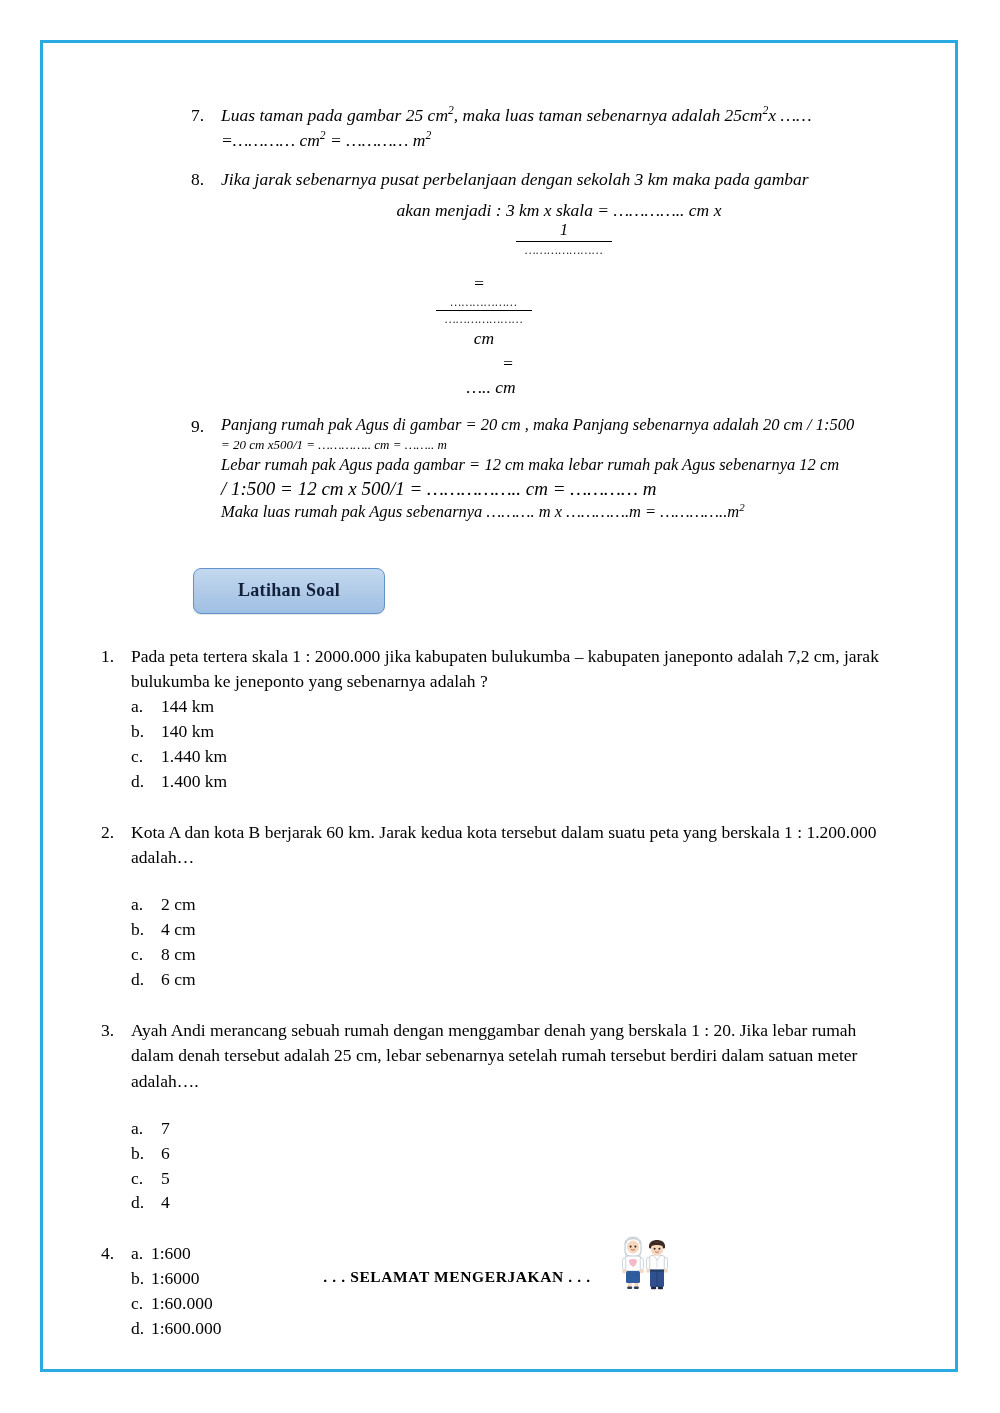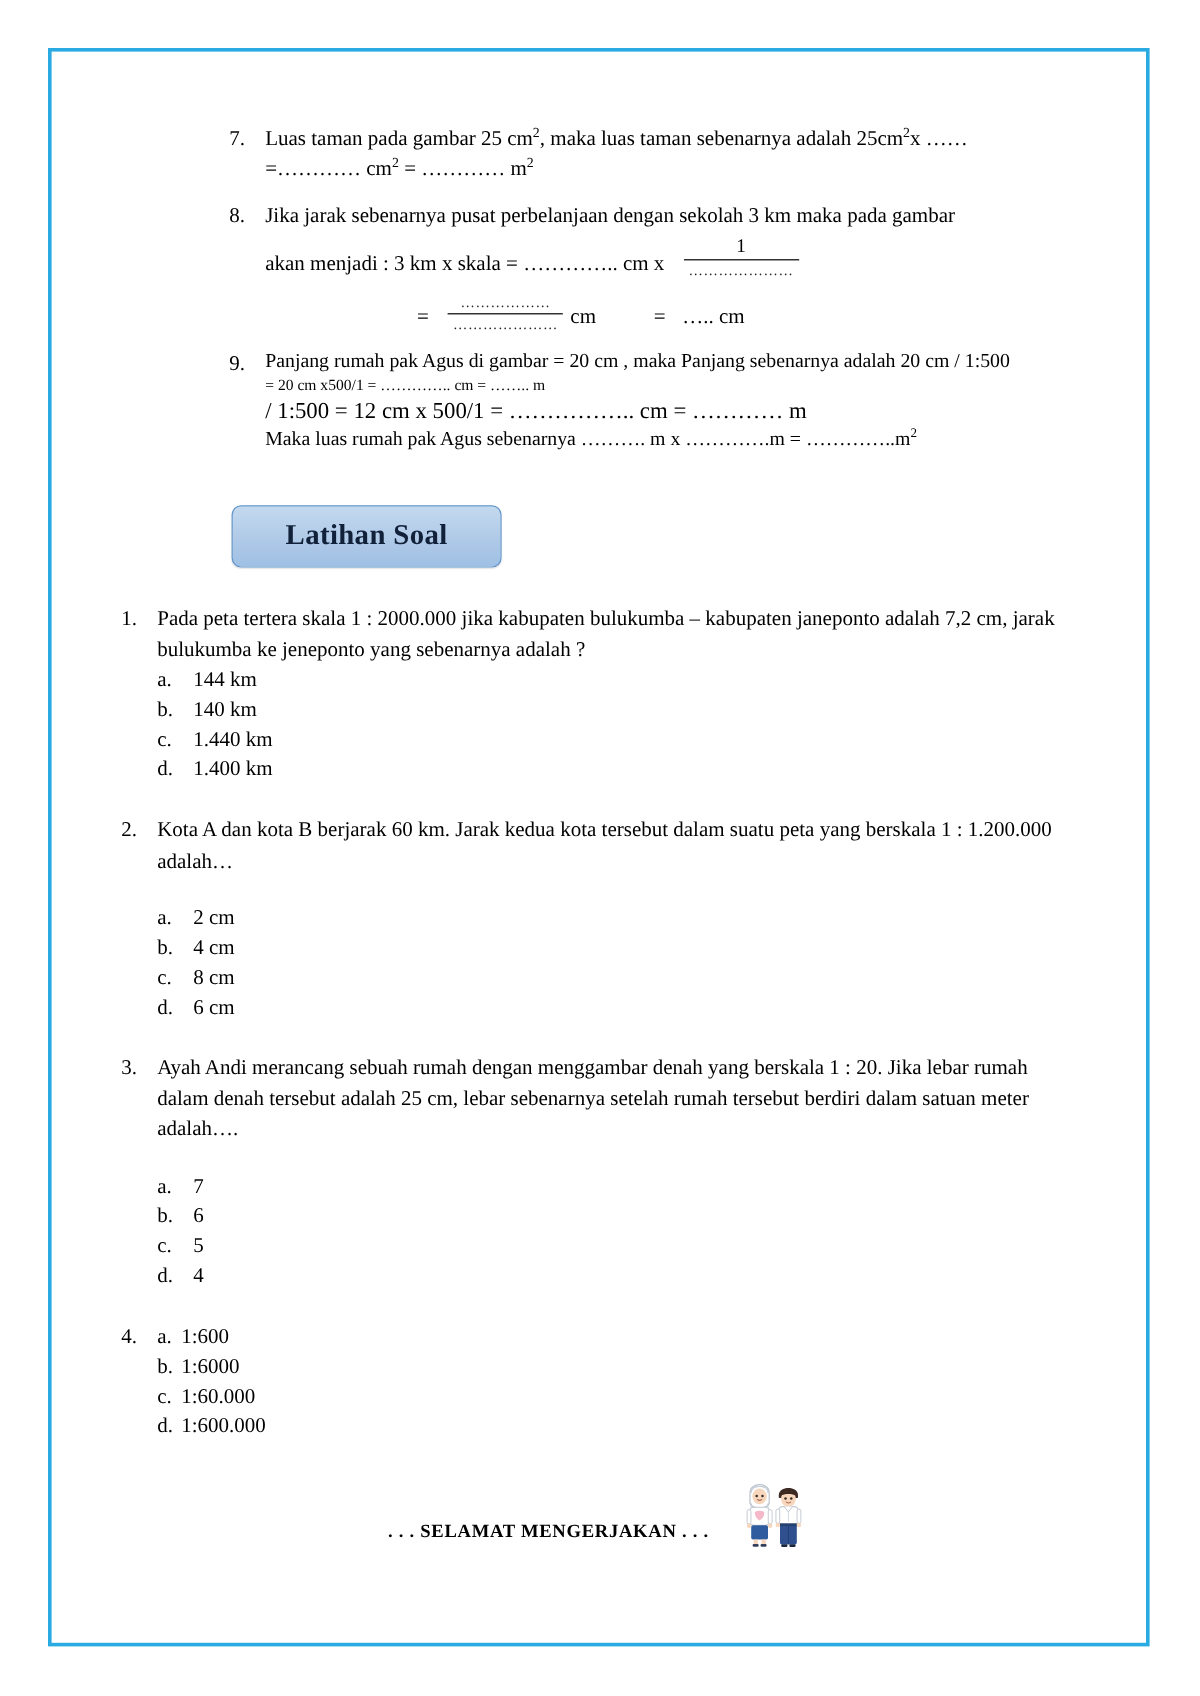--- a/index.html
+++ b/index.html
@@ -39,33 +39,34 @@
     font-size: 17.5px;
     line-height: 1.42;
     margin-bottom: 14px;
     padding-left: 90px;
   }
   .w-num {
     width: 30px;
     flex: 0 0 30px;
     text-align: left;
   }
-  .w-body { flex: 1 1 auto; }
+  .w-body { flex: 1 1 auto; font-style: italic; }
 
   .w-line { white-space: normal; }
   .w-line.tight { line-height: 1.34; }
 
   sup.pw { font-size: 0.66em; vertical-align: super; line-height: 0; }
 
   
   .frac-row {
     display: flex;
-    align-items: flex-end;
+    align-items: center;
     margin-top: 6px;
     white-space: nowrap;
+    flex-direction: column;
   }
   .frac-row.centered { justify-content: center; padding-right: 150px; margin-top: 14px; }
 
   .frac {
     display: inline-flex;
     flex-direction: column;
     align-items: center;
     justify-content: center;
     vertical-align: middle;
     margin: 0 6px;
@@ -91,21 +92,21 @@
 
   
   .banner-wrap { margin-top: 44px; padding-left: 92px; }
   .banner {
     display: inline-block;
     padding: 11px 44px 12px 44px;
     border: 1px solid #5f93c9;
     border-radius: 8px;
     background: linear-gradient(to bottom, #c3d9ef 0%, #b2cbe8 48%, #9fc0e4 100%);
     font-weight: bold;
-    font-size: 24px;
+    font-size: 18px;
     letter-spacing: 0.3px;
     color: #11213a;
     box-shadow: 0 1px 1px rgba(0,0,0,0.10);
   }
 
   
   .mc-list { margin: 0; padding: 0; list-style: none; margin-top: 30px; }
   .mc-item { display: flex; font-size: 17.5px; line-height: 1.45; margin-bottom: 26px; }
   .mc-num { width: 30px; flex: 0 0 30px; }
   .mc-body { flex: 1 1 auto; }
@@ -176,20 +177,21 @@
             <span style="margin-left:14px">….. cm</span>
           </div>
         </span>
       </li>
 
       <li class="w-item">
         <span class="w-num">9.</span>
         <span class="w-body">
           <div class="w-line tight" style="font-size:16.5px">Panjang rumah pak Agus di gambar = 20 cm , maka Panjang sebenarnya adalah 20 cm / 1:500</div>
           <div class="w-line tight" style="font-size:13px">= 20 cm x500/1 = ………….. cm = …….. m</div>
+          <div class="w-line tight" style="font-size:16.5px">Lebar rumah pak Agus pada gambar = 12 cm maka lebar rumah pak Agus sebenarnya  12 cm</div>
           <div class="w-line tight" style="font-size:19px">/ 1:500 = 12 cm x 500/1 = …………….. cm = ………… m</div>
           <div class="w-line tight" style="font-size:16.5px"><span>Maka luas rumah pak Agus sebenarnya ………. m x ………….m = …………..m</span><sup class="pw">2</sup></div>
         </span>
       </li>
     </ul>
 
     <div class="banner-wrap">
       <div class="banner">Latihan Soal</div>
     </div>
 

